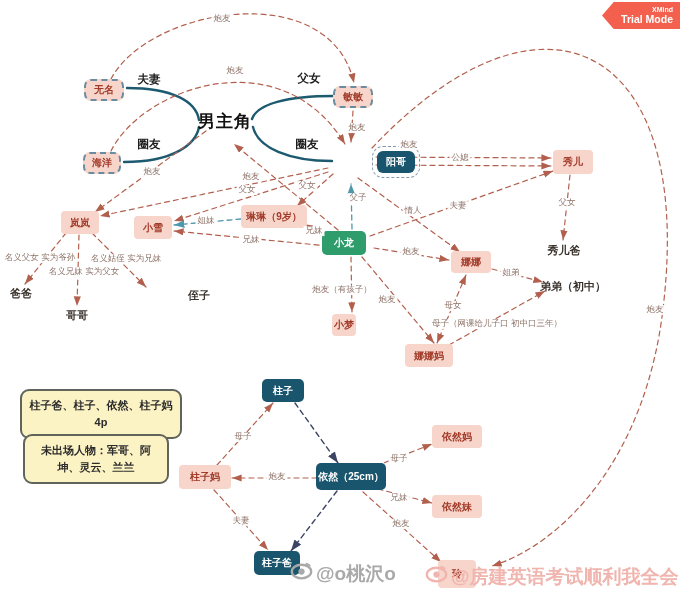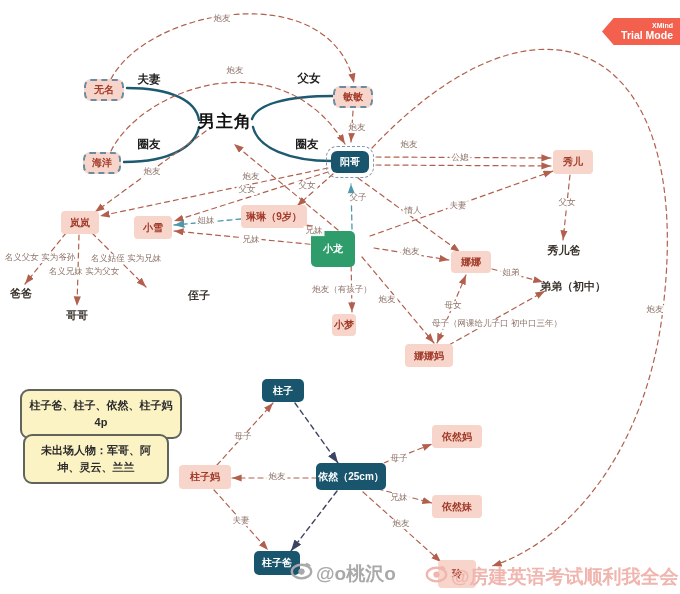--- a/index.html
+++ b/index.html
@@ -7,28 +7,28 @@
          font-family:"Liberation Sans",sans-serif;}
   #edge-svg{position:absolute;left:0;top:0;}
   .node{position:absolute;display:flex;align-items:center;justify-content:center;
         font-size:10px;font-weight:700;white-space:nowrap;box-sizing:border-box;line-height:1;}
   .node.pink{background:#f7d5ca;color:#a23b2a;border-radius:4px;}
   .node.dashed-pink{background:#f7d5ca;color:#a23b2a;border:2px dashed #6b8ba0;border-radius:7px;}
   .node.dark{background:#19566d;color:#fff;border-radius:5px;}
   .node.green{background:#2e9c6b;color:#fff;border-radius:5px;}
   .node.title{background:transparent;color:#121212;font-size:17px;letter-spacing:1px;}
   .node.text{background:transparent;color:#3a332c;font-size:11px;}
-  .node.selected{outline:1.6px dashed #8296ac;outline-offset:4px;border-radius:6px;}
+  .node.selected{outline:1.6px dashed #8296ac;outline-offset:4px;border-radius:6px;margin-left:46px;}
   .edge-label{position:absolute;transform:translate(-50%,-50%);font-size:8.5px;color:#8d7268;
         background:rgba(255,255,255,.93);padding:0 2px;white-space:nowrap;line-height:1.15;}
   .branch-label{font-size:11.5px;font-weight:700;color:#1d1d1d;background:#fff;}
   .note{position:absolute;background:#fcf3c5;border:2px solid #60645a;border-radius:9px;
         font-size:11px;font-weight:700;color:#2b2b2b;text-align:center;padding:6px 7px;
         box-sizing:border-box;line-height:1.55;}
-  .badge{position:absolute;right:0;top:18px;width:78px;height:27px;background:#f3604e;color:#fff;
+  .badge{position:absolute;right:0;top:2px;width:78px;height:27px;background:#f3604e;color:#fff;
         clip-path:polygon(0 50%,15% 0,100% 0,100% 100%,15% 100%);
         display:flex;flex-direction:column;align-items:flex-end;justify-content:center;
         padding:2px 7px 2px 14px;box-sizing:border-box;}
   .badge .l1{font-size:7px;font-weight:700;line-height:1.1;}
   .badge .l2{font-size:10.5px;font-weight:700;line-height:1.15;}
   .wm{position:absolute;display:flex;align-items:center;gap:2px;font-weight:700;white-space:nowrap;}
   .wm-1{left:289px;top:559px;color:#a9a9a9;font-size:19px;}
   .wm-2{left:424px;top:562px;color:#f0b5ae;font-size:19px;}
   .wm svg{width:25px;height:25px;flex:none;}
 </style>
@@ -95,21 +95,21 @@
       </svg>
       <div class="node dashed-pink" style="left: 84px; top: 79px; width: 40px; height: 22px;">无名</div>
       <div class="node dashed-pink" style="left: 333px; top: 86px; width: 40px; height: 22px;">敏敏</div>
       <div class="node dashed-pink" style="left: 83px; top: 152px; width: 38px; height: 22px;">海洋</div>
       <div class="node title" style="left: 194px; top: 107px; width: 62px; height: 28px;">男主角</div>
       <div class="node dark selected" style="left: 331px; top: 151px; width: 38px; height: 22px;">阳哥</div>
       <div class="node pink" style="left: 553px; top: 150px; width: 40px; height: 24px;">秀儿</div>
       <div class="node pink" style="left: 61px; top: 211px; width: 38px; height: 23px;">岚岚</div>
       <div class="node pink" style="left: 134px; top: 216px; width: 38px; height: 23px;">小雪</div>
       <div class="node pink" style="left: 241px; top: 205px; width: 66px; height: 23px;">琳琳（9岁）</div>
-      <div class="node green" style="left: 311px; top: 231px; width: 44px; height: 36px;">小龙</div>
+      <div class="node green" style="left: 322px; top: 231px; width: 44px; height: 24px;">小龙</div>
       <div class="node pink" style="left: 451px; top: 251px; width: 40px; height: 22px;">娜娜</div>
       <div class="node text" style="left: 544px; top: 242px; width: 40px; height: 16px;">秀儿爸</div>
       <div class="node text" style="left: 541px; top: 278px; width: 64px; height: 16px;">弟弟（初中）</div>
       <div class="node pink" style="left: 332px; top: 314px; width: 24px; height: 22px;">小梦</div>
       <div class="node pink" style="left: 405px; top: 344px; width: 48px; height: 23px;">娜娜妈</div>
       <div class="node text" style="left: 6px; top: 285px; width: 30px; height: 16px;">爸爸</div>
       <div class="node text" style="left: 62px; top: 307px; width: 30px; height: 16px;">哥哥</div>
       <div class="node text" style="left: 136px; top: 287px; width: 30px; height: 16px; margin-left: 48px;">侄子</div>
       <div class="node dark" style="left: 262px; top: 379px; width: 42px; height: 23px;">柱子</div>
       <div class="node pink" style="left: 179px; top: 465px; width: 52px; height: 24px; text-align: center;">柱子妈</div>

